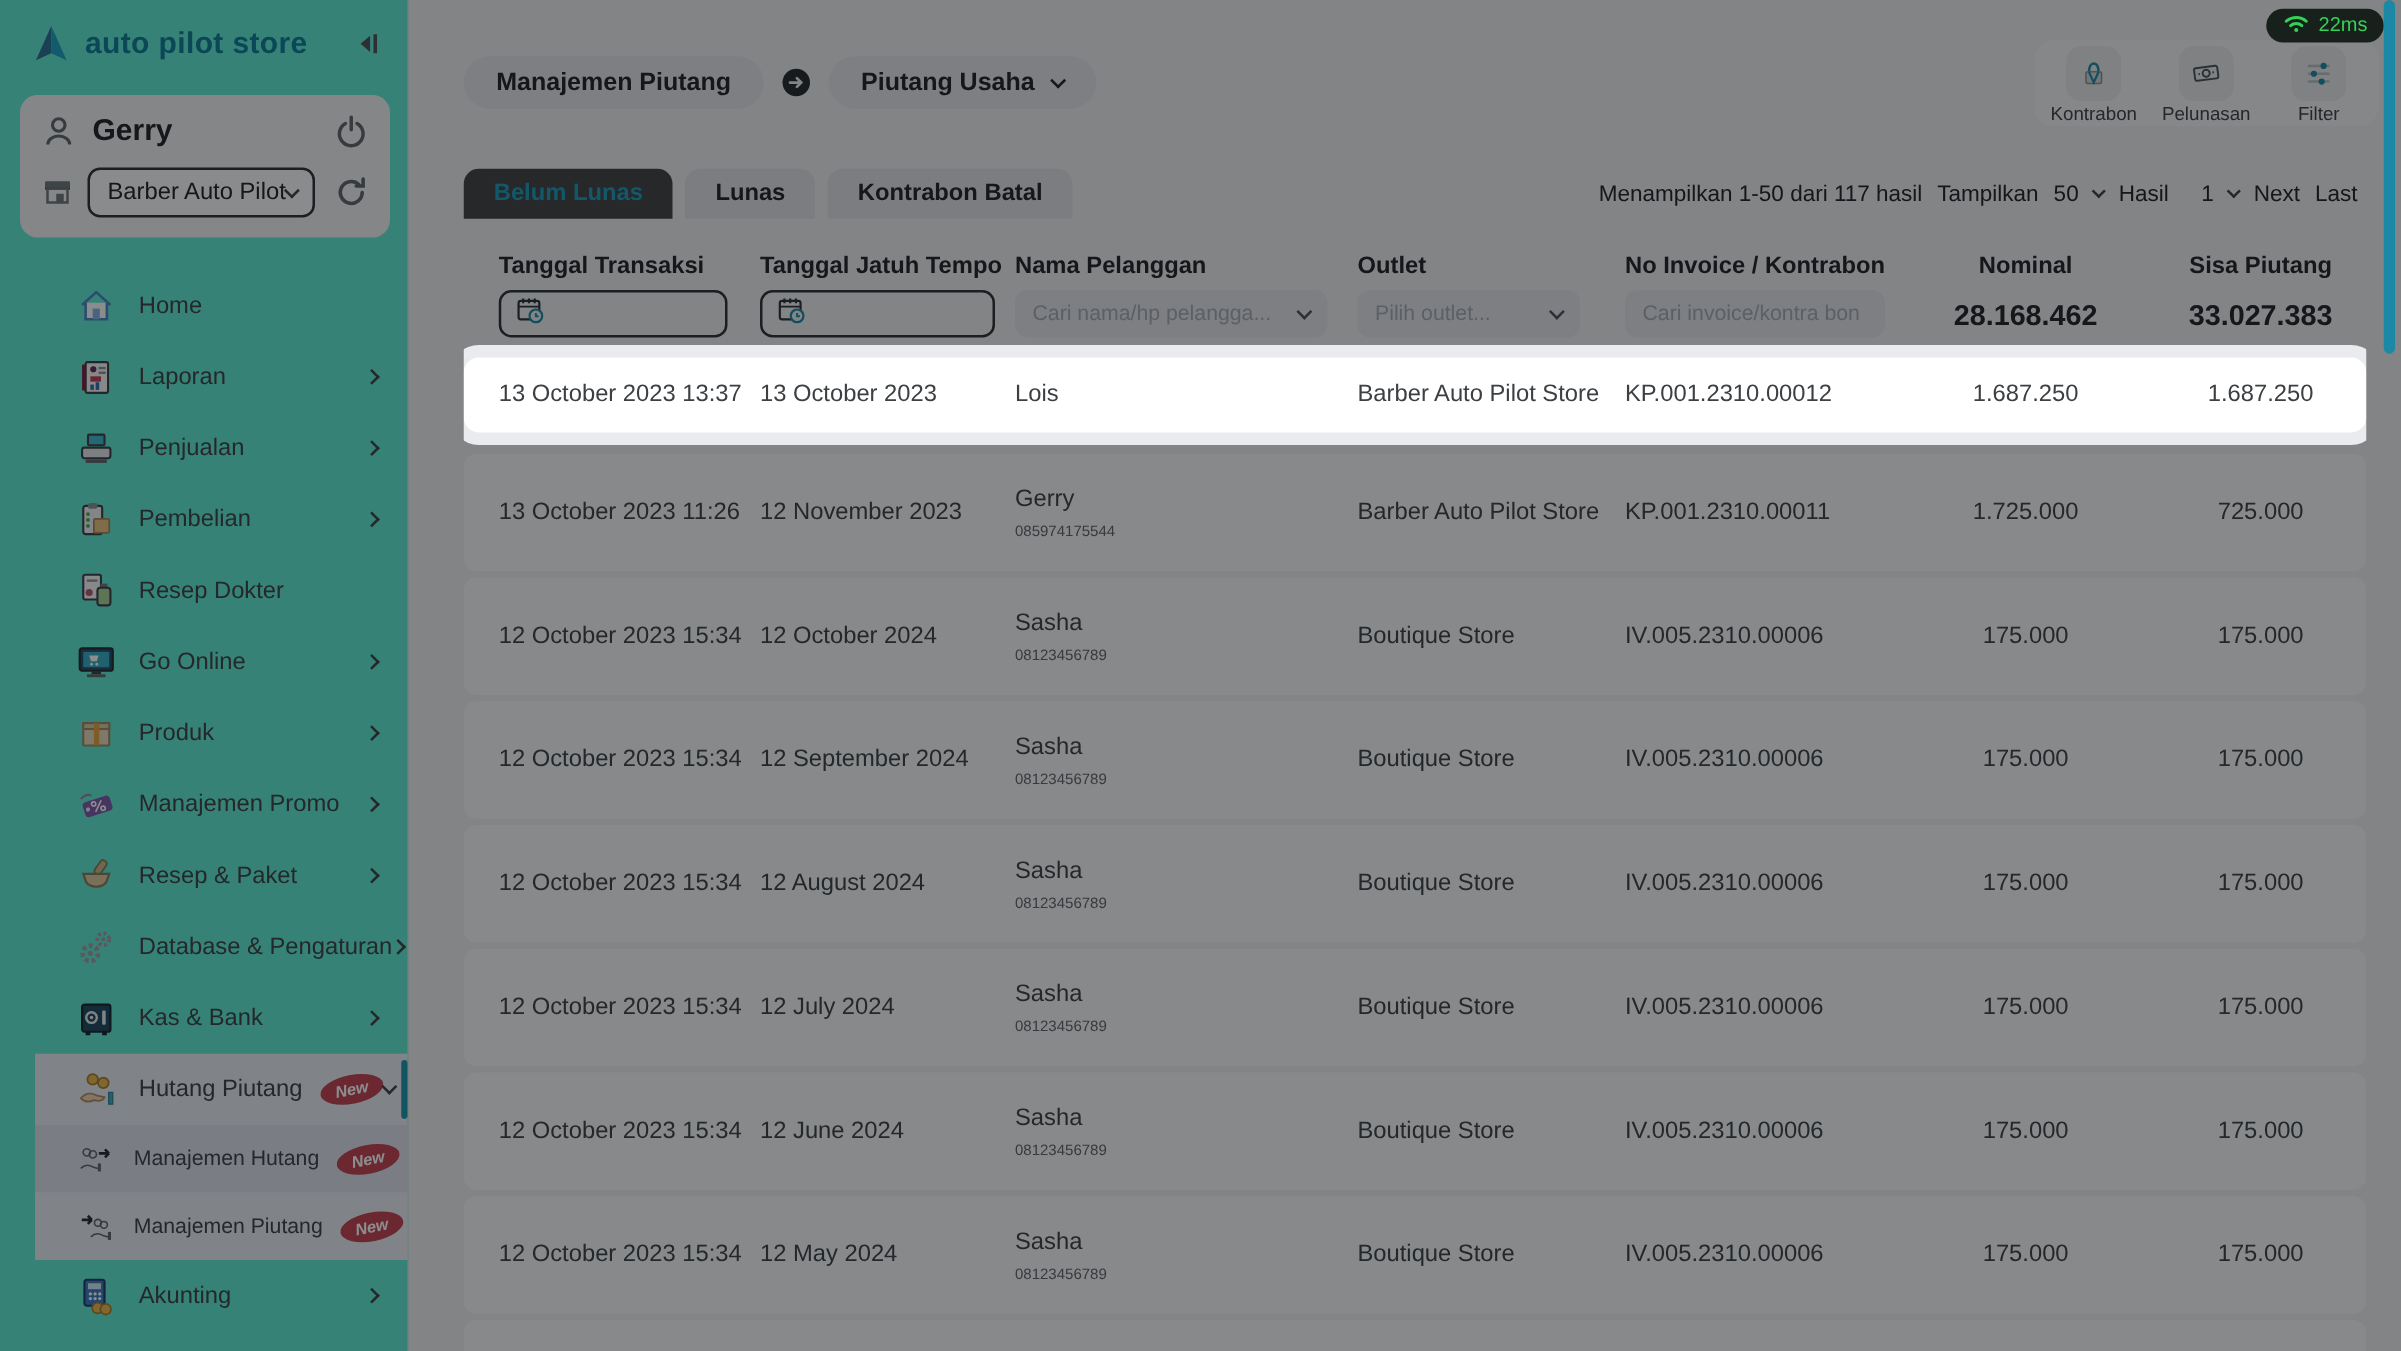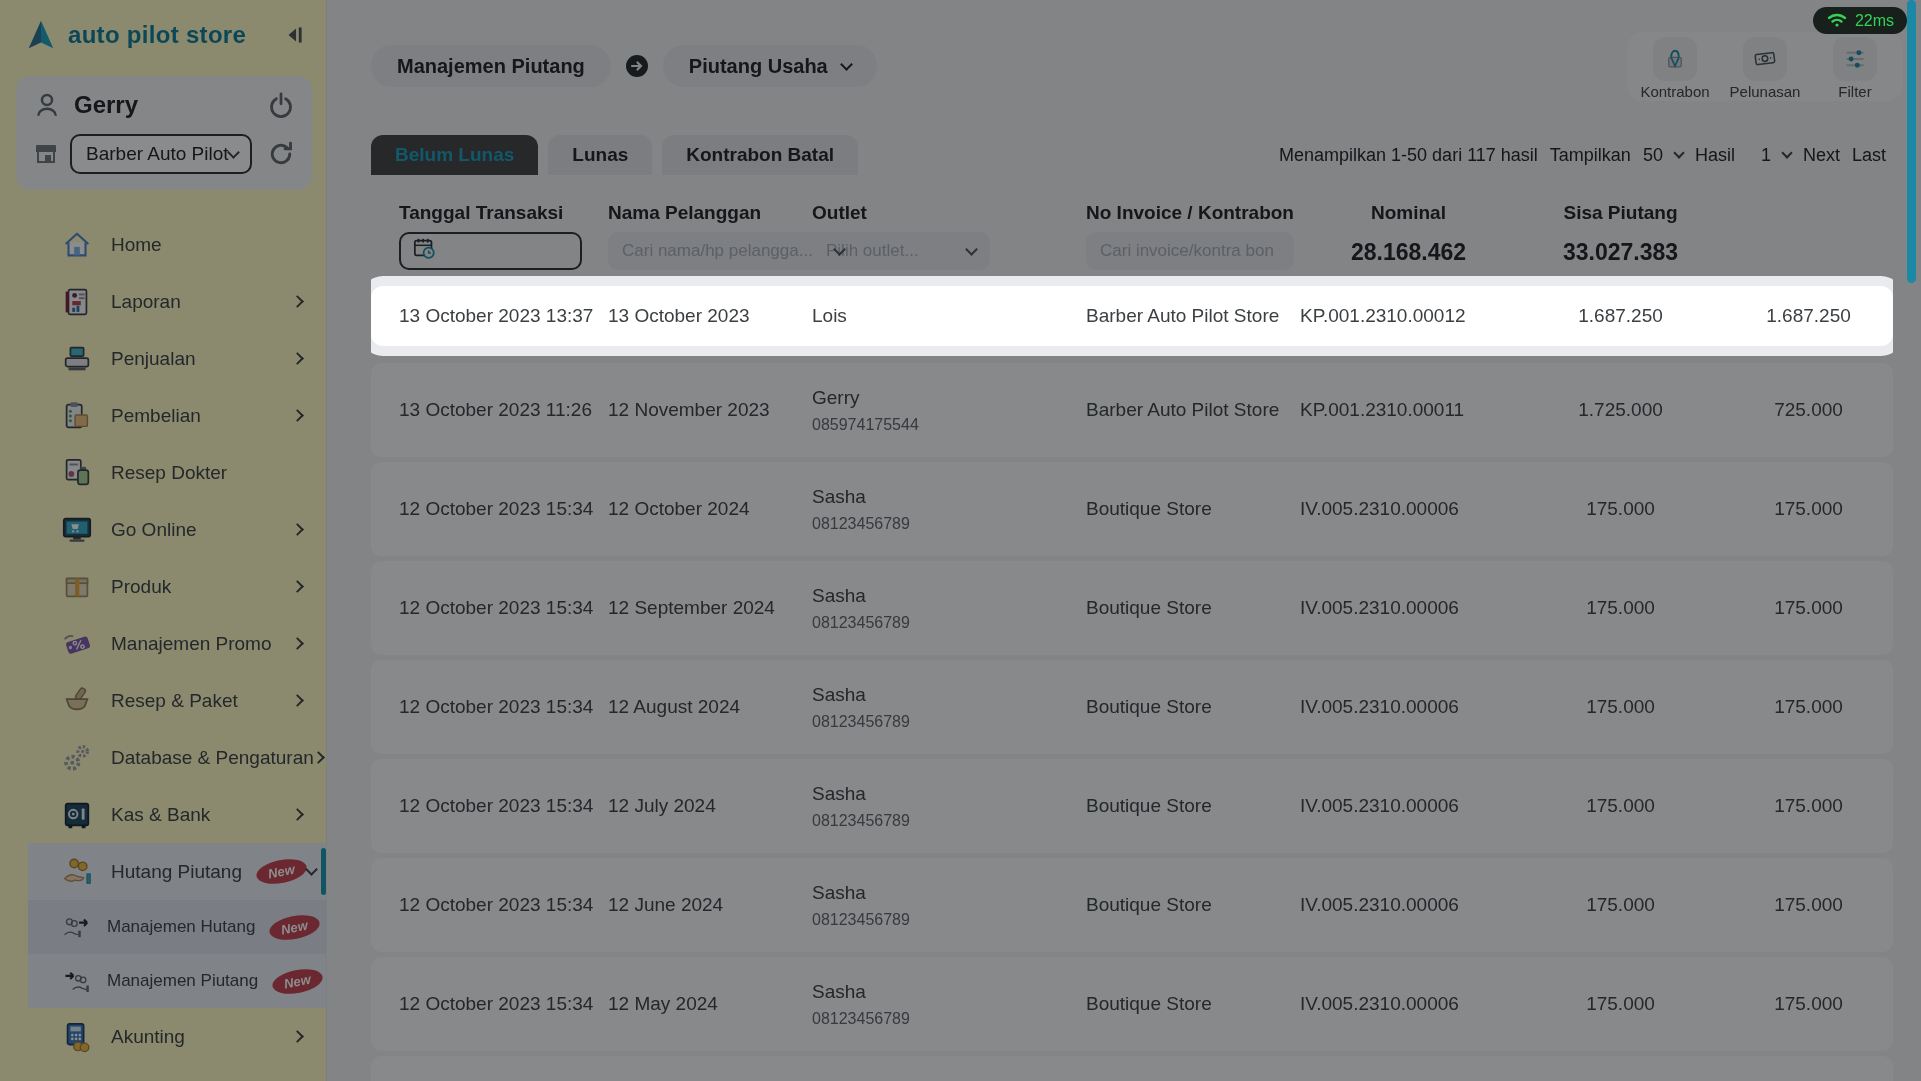--- a/index.html
+++ b/index.html
@@ -1,20 +1,20 @@
 <!DOCTYPE html>
 <html><head>
 <meta charset="utf-8">
 <style>
   * { box-sizing: border-box; margin: 0; padding: 0; }
   html,body { width:1921px; height:1081px; overflow:hidden; }
   body { font-family:"Liberation Sans", sans-serif; background:#eceef0; position:relative; color:#202124; }
 
   
-  .sidebar { position:absolute; left:0; top:0; width:327px; height:100%; background:#fef9c3; border-right:1px solid #e3e5e8; }
+  .sidebar { position:absolute; left:0; top:0; width:327px; height:100%; background:#5eead4; border-right:1px solid #e3e5e8; }
   .logo-row { display:flex; align-items:center; padding:18px 18px 0 24px; }
   .logo-mark { width:34px; height:34px; margin-right:10px; flex:0 0 auto; }
   .logo-text { font-size:24px; font-weight:bold; color:#0e7c99; letter-spacing:.3px; white-space:nowrap; }
   .collapse-btn { margin-left:auto; width:26px; height:26px; cursor:pointer; }
 
   .user-card { margin:24px 14px 0 16px; background:#f0f2f4; border-radius:14px; padding:14px 16px 16px 16px; }
   .user-row { display:flex; align-items:center; }
   .user-name { font-size:24px; font-weight:bold; color:#202124; margin-left:12px; }
   .power-btn { margin-left:auto; width:30px; height:30px; cursor:pointer; }
   .store-row { display:flex; align-items:center; margin-top:14px; }
@@ -76,21 +76,21 @@
   .txt-input { height:38px; background:#e2e5e9; border:none; border-radius:10px; padding:0 14px; font-size:17px; color:#3c4043; font-family:"Liberation Sans",sans-serif; }
   .txt-input::placeholder { color:#a4aab1; }
   .total-val { text-align:center; font-size:23px; font-weight:bold; color:#202124; margin-top:7px; }
 
   .rows { position:absolute; left:44px; top:276px; width:1522px; bottom:0; overflow:hidden; }
   .row { background:#f6f7f8; border-radius:10px; margin-bottom:5px; display:grid; grid-template-columns:209px 204px 274px 214px 217px 207px 1fr; align-items:center; padding-left:28px; height:94px; font-size:19px; color:#3c4043; cursor:pointer; }
   .row.spot { position:relative; z-index:1001; background:#ffffff; height:60px; border-radius:12px; box-shadow:0 0 0 10px #e9ebee; margin:10px 0 17px 0; color:#3c4043; }
   .cell { overflow:hidden; white-space:nowrap; }
   .cell.center { text-align:center; }
   .cust-name { font-size:19px; }
-  .cust-phone { font-size:16px; color:#5f6368; margin-top:7px; }
+  .cust-phone { font-size:12px; color:#5f6368; margin-top:7px; }
   .row.partial { height:60px; }
 
   
   .dim { position:absolute; inset:0; background:rgba(10,12,14,0.47); z-index:1000; }
   .scroll-thumb { position:absolute; right:5px; top:0; width:9px; height:283px; background:#1b89a6; border-radius:5px; z-index:1001; cursor:pointer; }
 </style>
 </head>
 <body>
 
 <div class="sidebar">
@@ -450,20 +450,34 @@
               <line x1="6" y1="2" x2="6" y2="6" stroke="#2a2e33" stroke-width="1.9"></line>
               <line x1="11" y1="2" x2="11" y2="6" stroke="#2a2e33" stroke-width="1.9"></line>
               <line x1="16" y1="2" x2="16" y2="6" stroke="#2a2e33" stroke-width="1.9"></line>
               <line x1="2" y1="9" x2="20" y2="9" stroke="#2a2e33" stroke-width="1.6"></line>
               <circle cx="17" cy="17" r="5.5" fill="#eceef0" stroke="#1b89a6" stroke-width="1.9"></circle>
               <path d="M17 14.5 v2.8 h2.4" stroke="#1b89a6" stroke-width="1.7" fill="none"></path>
             </svg></span>
       </div>
     </div>
     <div>
+      <div class="th-label">Tanggal Jatuh Tempo</div>
+      <div class="date-box" style="width:188px;">
+        <span><svg viewBox="0 0 26 26">
+              <rect x="2" y="4" width="18" height="16" rx="2" fill="none" stroke="#2a2e33" stroke-width="1.9"></rect>
+              <line x1="6" y1="2" x2="6" y2="6" stroke="#2a2e33" stroke-width="1.9"></line>
+              <line x1="11" y1="2" x2="11" y2="6" stroke="#2a2e33" stroke-width="1.9"></line>
+              <line x1="16" y1="2" x2="16" y2="6" stroke="#2a2e33" stroke-width="1.9"></line>
+              <line x1="2" y1="9" x2="20" y2="9" stroke="#2a2e33" stroke-width="1.6"></line>
+              <circle cx="17" cy="17" r="5.5" fill="#eceef0" stroke="#1b89a6" stroke-width="1.9"></circle>
+              <path d="M17 14.5 v2.8 h2.4" stroke="#1b89a6" stroke-width="1.7" fill="none"></path>
+            </svg></span>
+      </div>
+    </div>
+    <div>
       <div class="th-label">Nama Pelanggan</div>
       <div class="sel" style="width:250px;">
         <span style="overflow:hidden;white-space:nowrap;">Cari nama/hp pelangga...</span>
         <span class="chev down"></span>
       </div>
     </div>
     <div>
       <div class="th-label">Outlet</div>
       <div class="sel" style="width:178px;">
         <span>Pilih outlet...</span>

